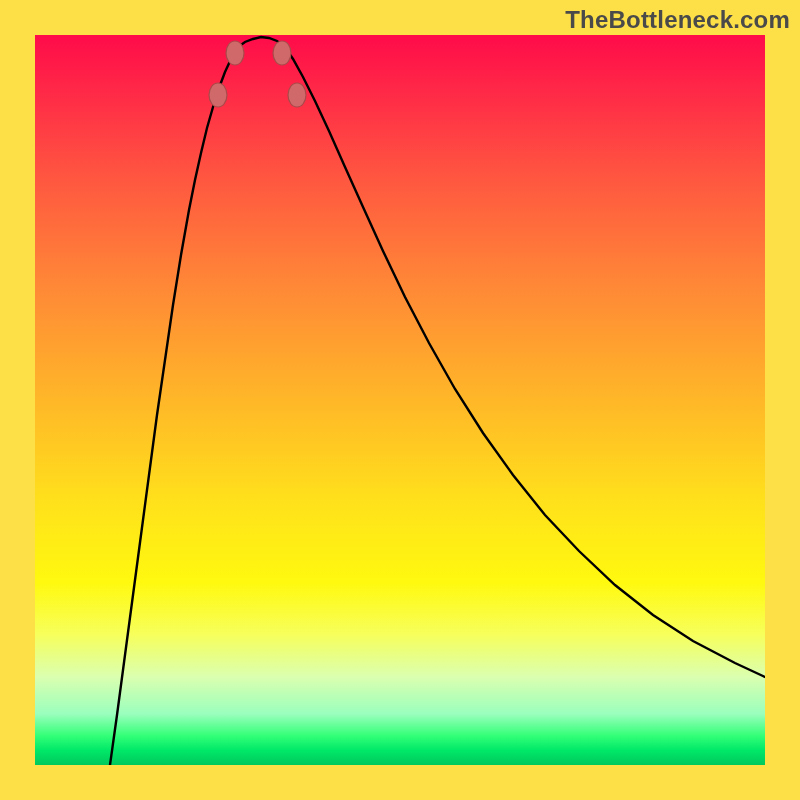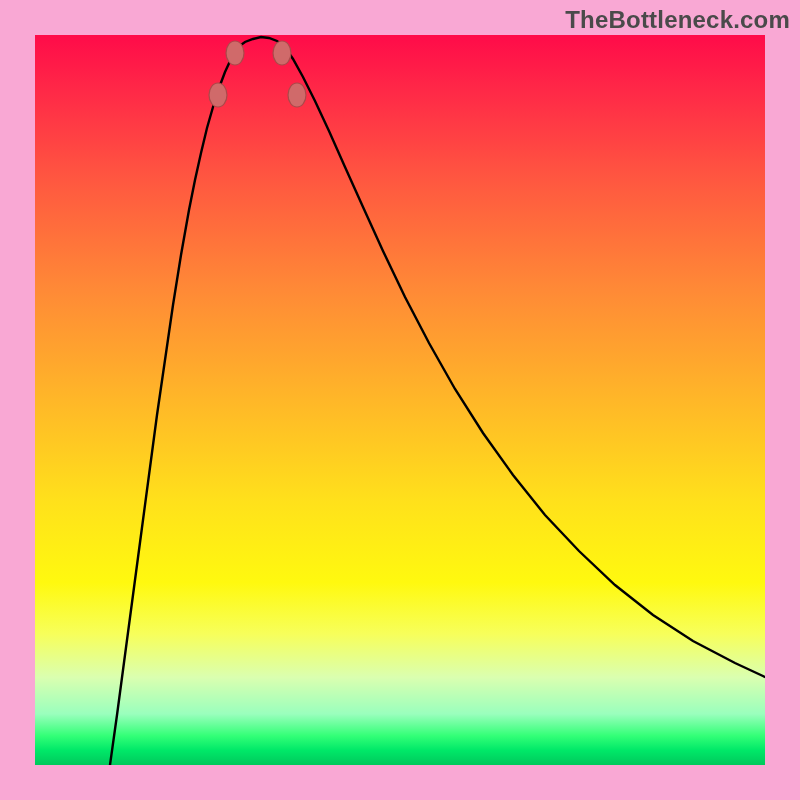--- a/index.html
+++ b/index.html
@@ -7,21 +7,21 @@
     padding: 0;
     width: 800px;
     height: 800px;
     overflow: hidden;
     background: #000;
     font-family: Arial, Helvetica, sans-serif;
   }
   .frame {
     position: absolute;
     inset: 0;
-    background: #f9a8d4;
+    background: #fde047;
   }
   .plot {
     position: absolute;
     left: 35px;
     top: 35px;
     width: 730px;
     height: 730px;
     overflow: hidden;
   }
   .gradient {

